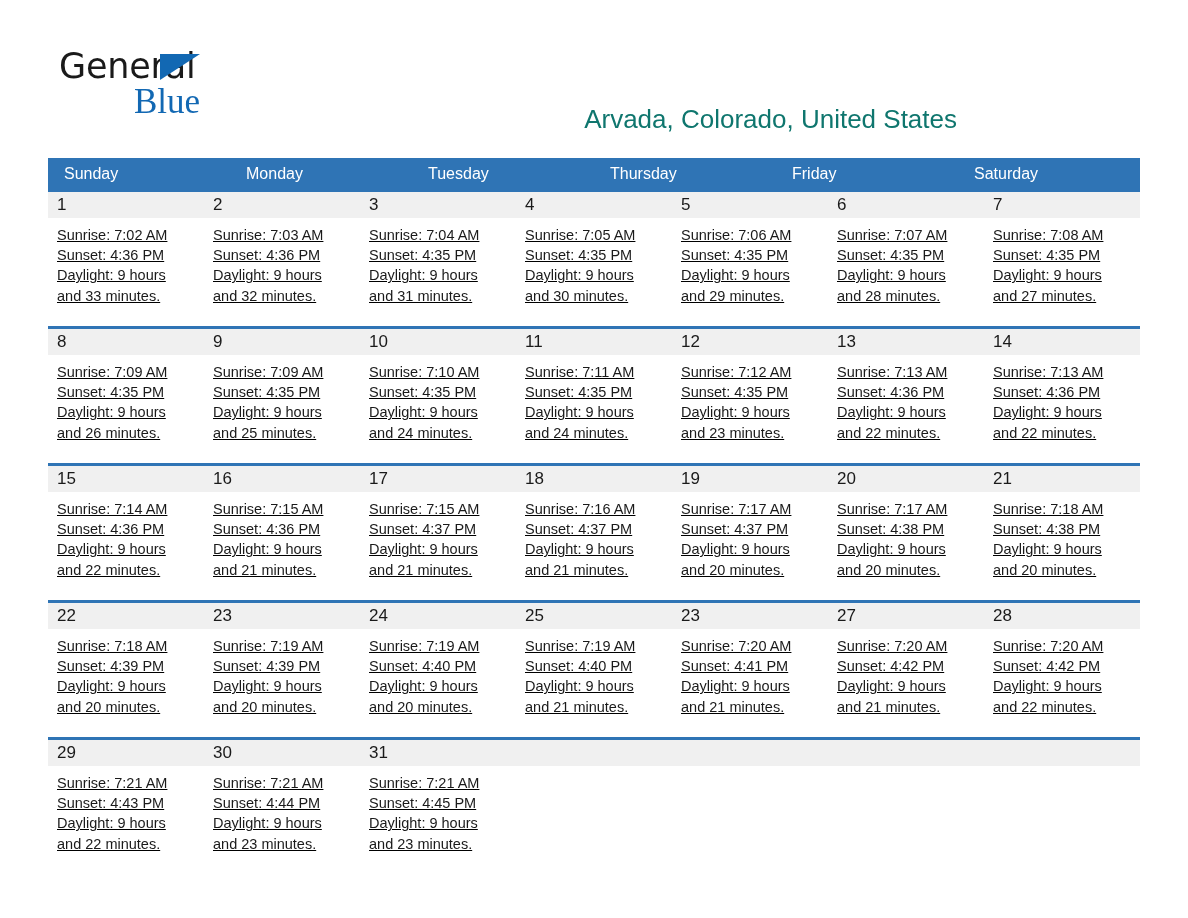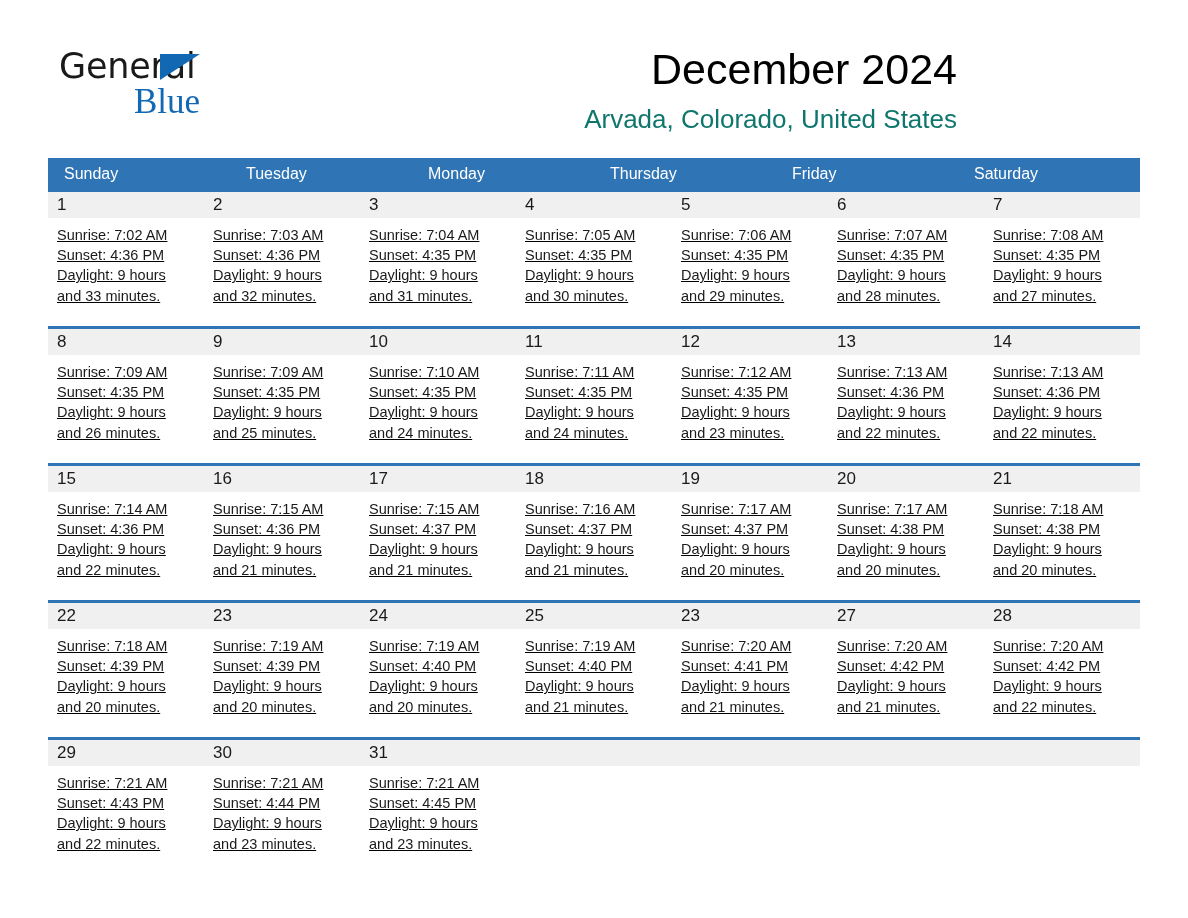--- a/index.html
+++ b/index.html
@@ -153,30 +153,29 @@
   <div class="top">
 
     <div class="logo">
       <div class="logo-row1">
         <span class="logo-general">General</span>
         <span class="logo-tri"></span>
       </div>
       <div class="logo-row2">Blue</div>
     </div>
 
-    <div class="title">December 2024</div>
     <div class="subtitle">Arvada, Colorado, United States</div>
   </div>
 
   <div class="calendar">
 
     <div class="cal-head">
       <div class="hcell">Sunday</div>
+      <div class="hcell">Monday</div>
       <div class="hcell">Tuesday</div>
-      <div class="hcell">Monday</div>
       <div class="hcell">Thursday</div>
       <div class="hcell">Friday</div>
       <div class="hcell">Saturday</div>
     </div>
 
     <div class="week">
       <div class="week-numbers">
         <div class="ncell">1</div>
         <div class="ncell">2</div>
         <div class="ncell">3</div>

